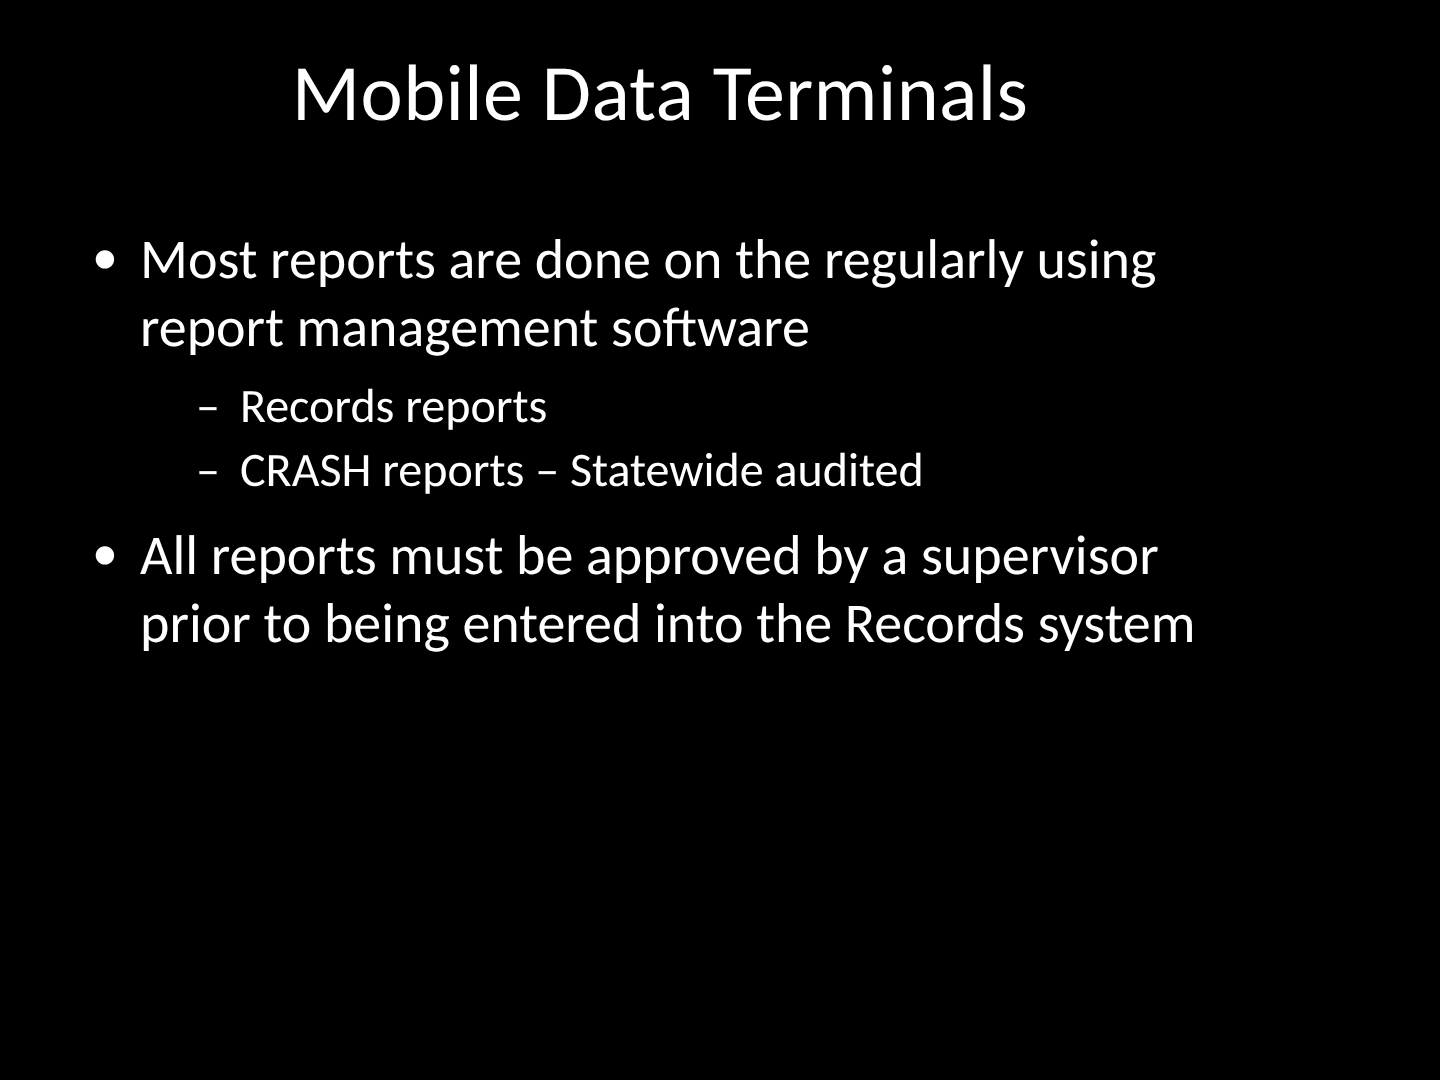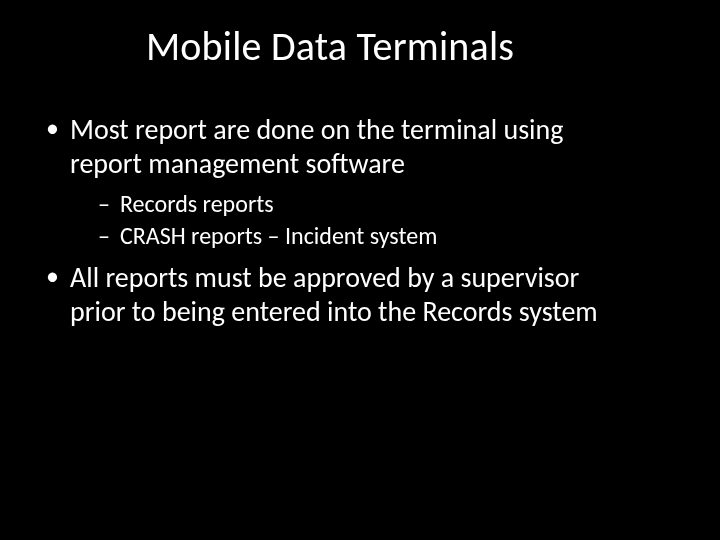--- a/index.html
+++ b/index.html
@@ -67,27 +67,27 @@
   }
 </style>
 </head>
 <body>
 
 <div class="slide">
   <h1 class="title">Mobile Data Terminals</h1>
 
   <ul class="level1">
     <li>
-      <span>Most report are done on the terminal using report management software</span>
+      <span>Most reports are done on the regularly using report management software</span>
       <ul class="level2">
         <li>
           <span>Records reports</span>
         </li>
         <li>
-          <span>CRASH reports – Incident system</span>
+          <span>CRASH reports – Statewide audited</span>
         </li>
       </ul>
     </li>
     <li>
       <span>All reports must be approved by a supervisor prior to being entered into the Records system</span>
     </li>
   </ul>
 </div>
 
 </body></html>

